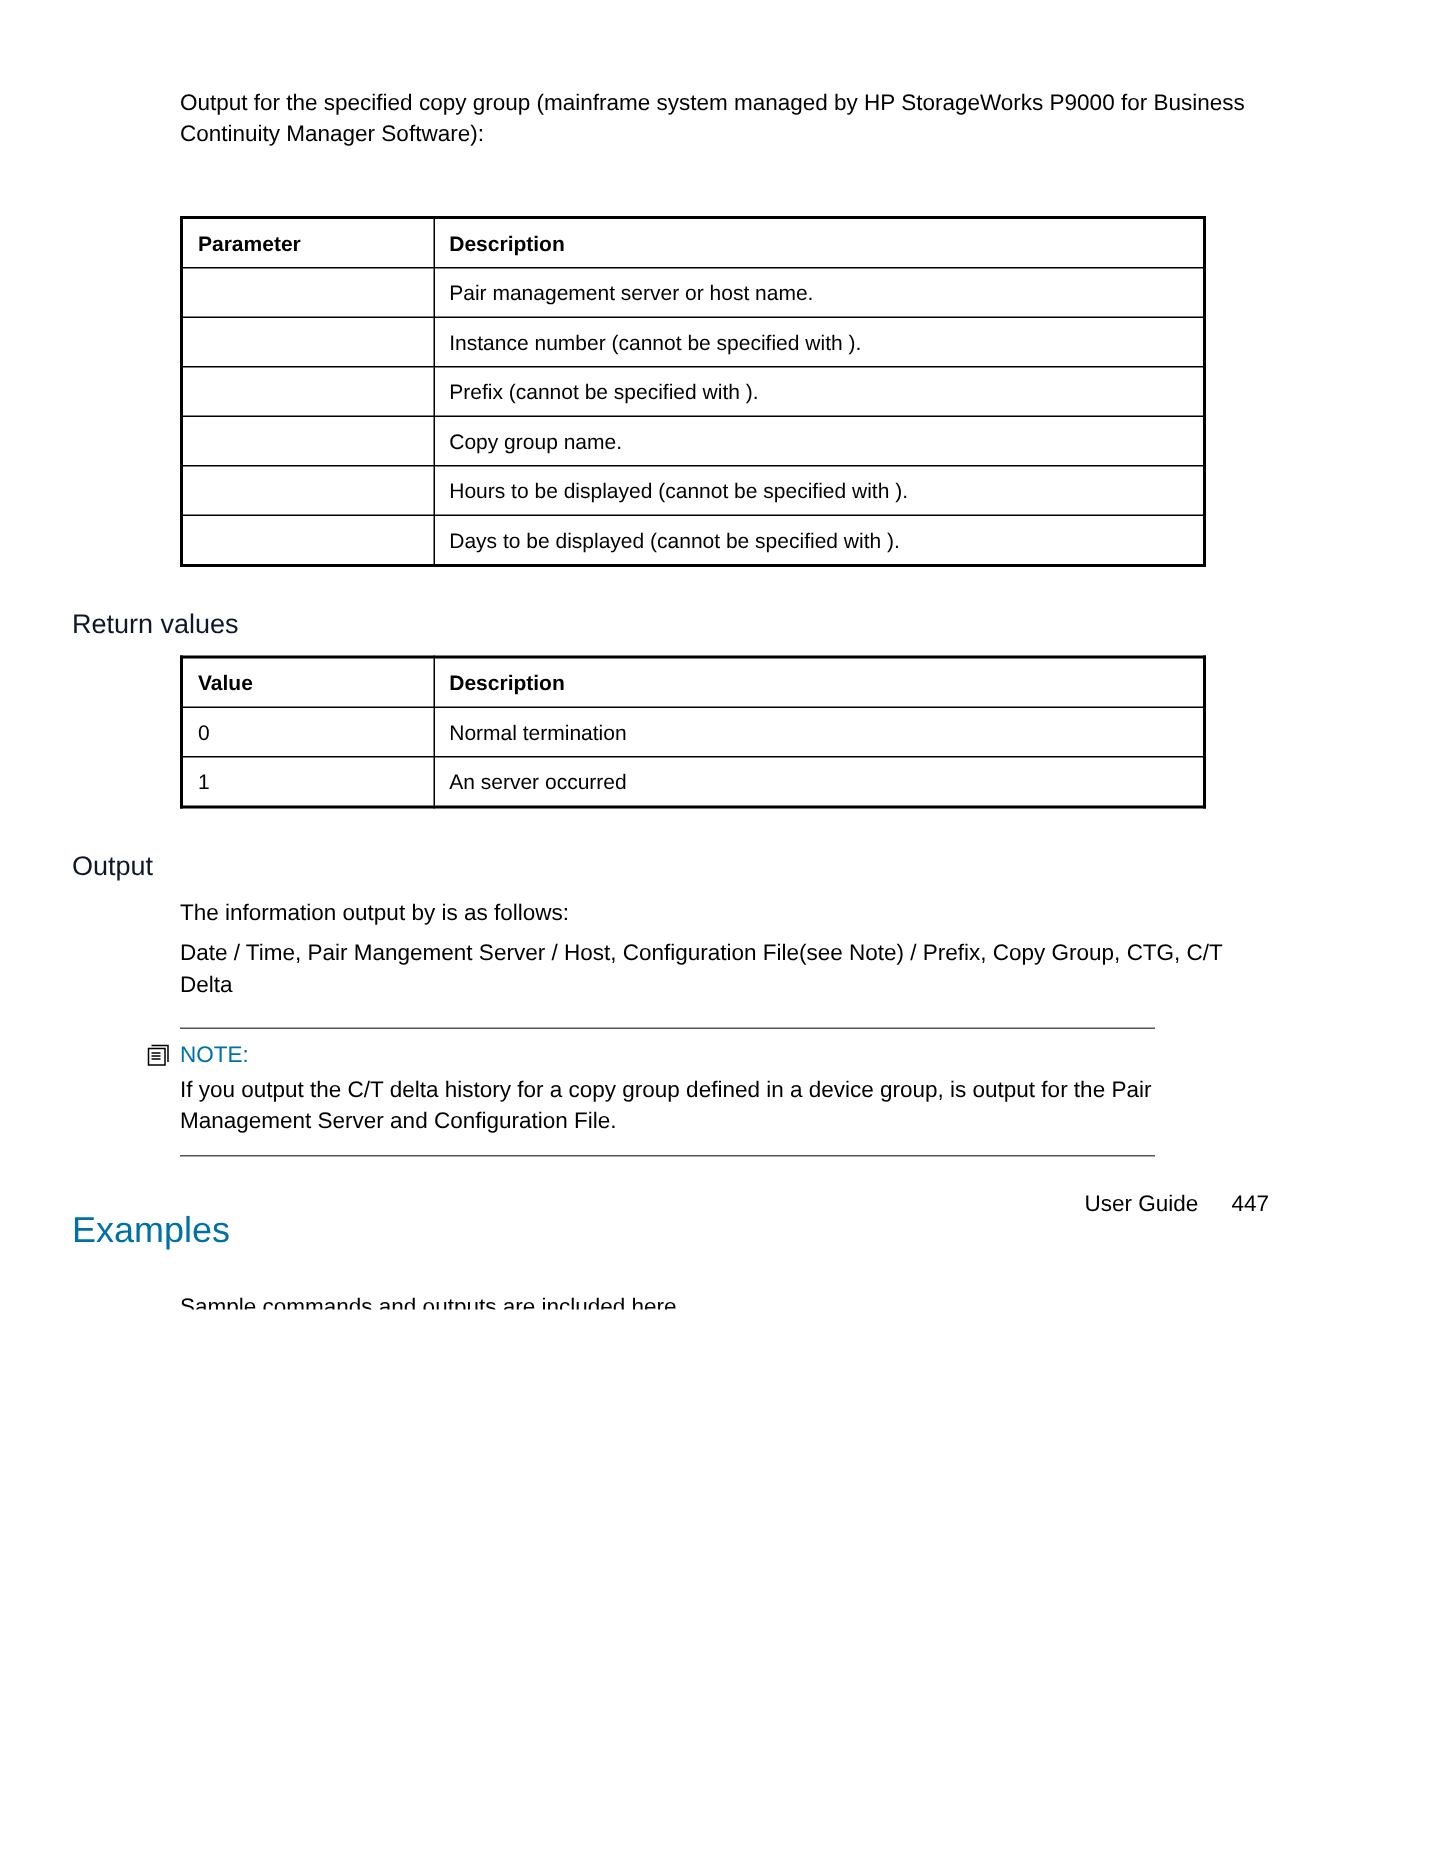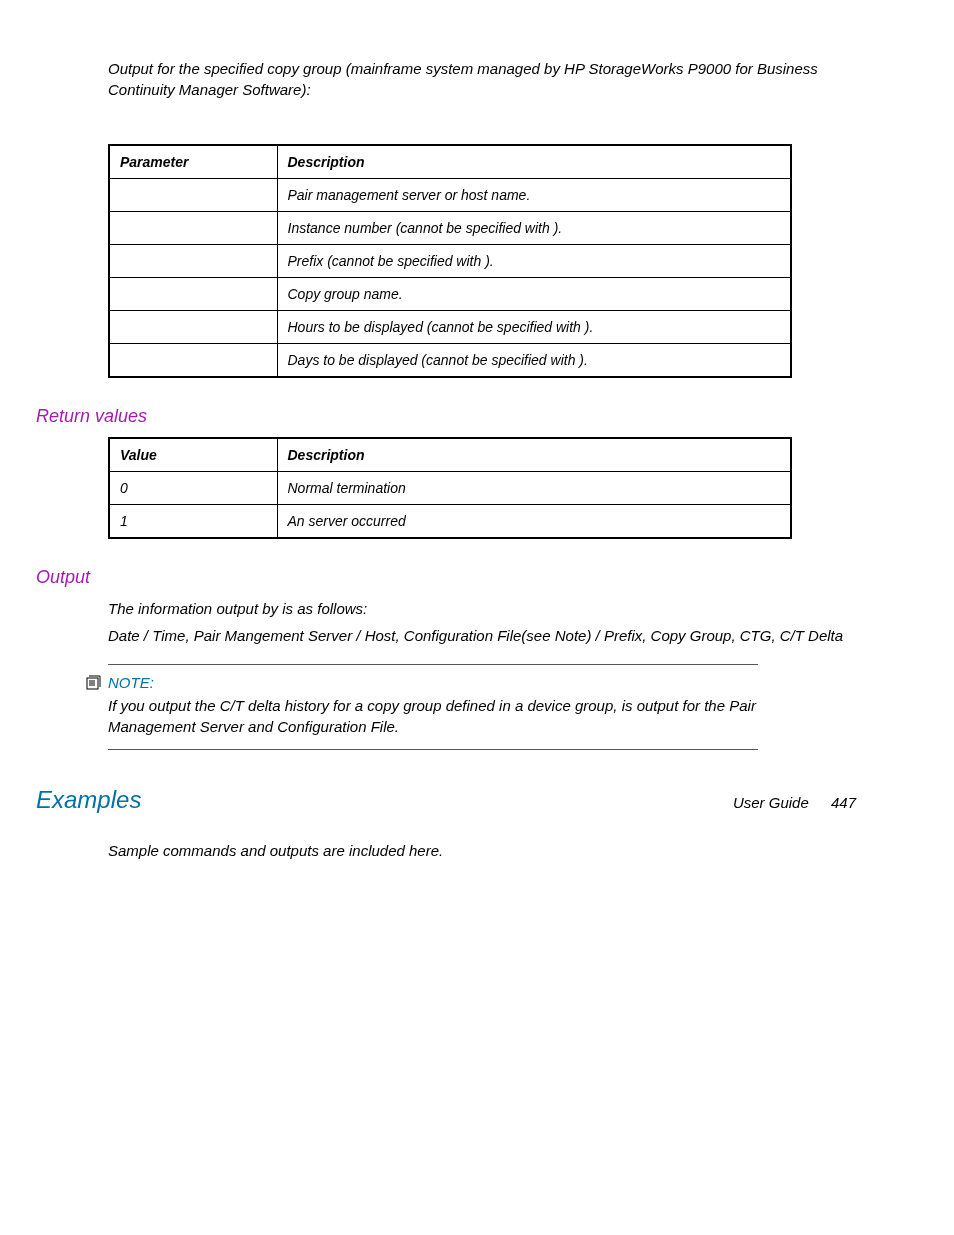--- a/index.html
+++ b/index.html
@@ -7,30 +7,29 @@
     padding: 0;
     font-family: Arial, Helvetica, sans-serif;
     background: #fff;
     color: #000;
   }
   .page {
     width: 954px;
     height: 873px;
     position: relative;
     box-sizing: border-box;
-    padding: 58px 110px 0 36px;
-    font-style: italic;
+    padding: 58px 110px 0 48px;
   }
   .body-text {
     font-size: 15px;
     line-height: 1.4;
     margin: 0 0 6px 72px;
   }
   .section-h3 {
-    color: #a21caf;
+    color: #0f172a;
     font-size: 18px;
     font-weight: normal;
     margin: 28px 0 10px 0;
   }
   .section-h2 {
     color: #0071a6;
     font-size: 24px;
     font-weight: normal;
     margin: 36px 0 26px 0;
   }
@@ -93,21 +92,21 @@
   }
   .gray-box {
     background: #d3d3d3;
     margin: 24px 0 0 72px;
     width: 684px;
     height: 124px;
   }
   .footer {
     position: absolute;
     bottom: 62px;
-    right: 98px;
+    right: 108px;
     font-size: 15px;
   }
   .footer .page-num {
     margin-left: 18px;
   }
 </style>
 </head>
 <body>
 
 <div class="page">

